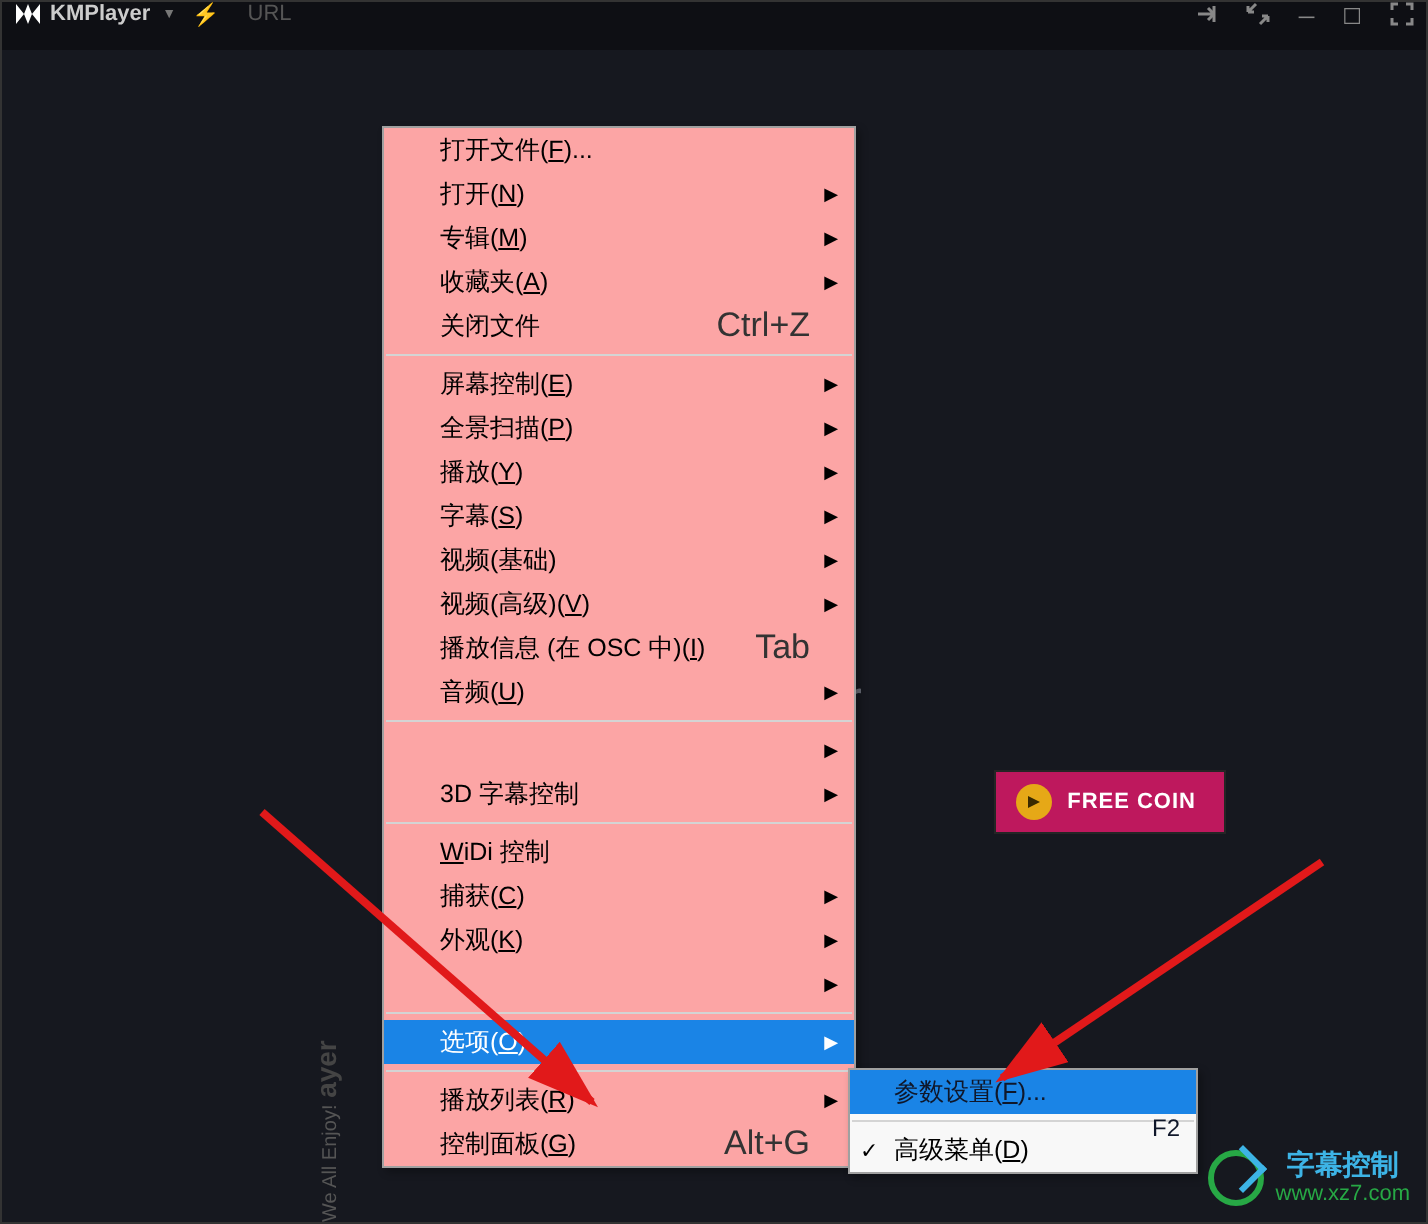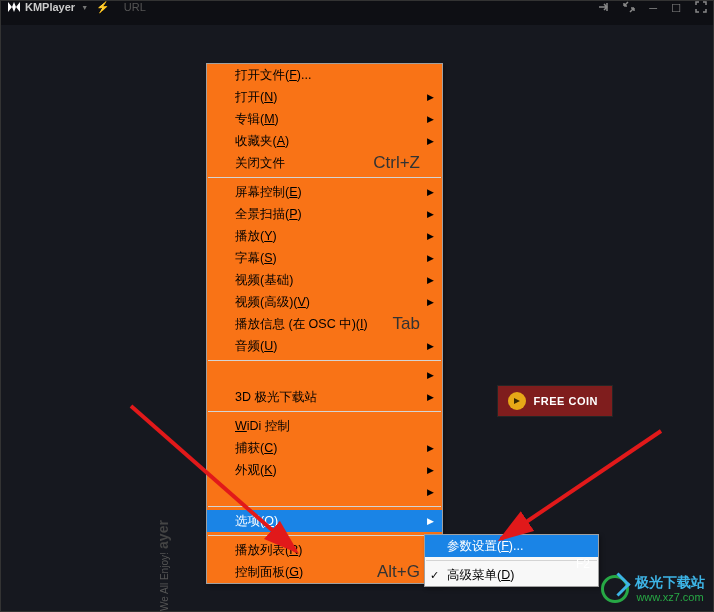--- a/index.html
+++ b/index.html
@@ -42,42 +42,42 @@
       font-size:12px;
       white-space:nowrap;
     }
     .kmplayer-side .slogan { color:#555; font-size:10px; }
     .kmplayer-side .brand { color:#444; font-weight:bold; font-size:14px; }
 
     .freecoin {
       position:absolute;
       right:100px;
       top:360px;
-      background:#7f1d1d;
+      background:#be185d;
       border:1px solid #252525;
       padding:6px 14px 6px 10px;
       display:flex;
       align-items:center;
       gap:8px;
       color:#fff;
       font-size:11px;
       font-weight:bold;
       letter-spacing:0.5px;
     }
     .freecoin .coin { width:18px; height:18px; border-radius:50%; background:#e6a817; display:flex; align-items:center;justify-content:center; color:#000; }
 
     .center-r { position:absolute; left:422px; top:313px; color:#6b6e78; font-size:20px; font-weight:bold; }
 
     
     .ctx {
       position:absolute;
-      left:205px;
+      left:190px;
       top:62px;
       width:237px;
-      background:#f97316;
+      background:#fca5a5;
       border:1px solid #a0a0a0;
       font-size:12.5px;
       color:#000;
       box-shadow:2px 2px 4px rgba(0,0,0,0.3);
     }
     .ctx .item {
       display:flex;
       align-items:center;
       height:22px;
       padding:0 22px 0 28px;
@@ -99,21 +99,21 @@
       width:175px;
       background:#f8f8f8;
       border:1px solid #a0a0a0;
       font-size:12.5px;
       color:#000;
       box-shadow:2px 2px 4px rgba(0,0,0,0.3);
     }
     .submenu .item {
       display:flex; align-items:center; height:22px; padding:0 8px 0 22px; position:relative; cursor:default;
     }
-    .submenu .item.hover { background:#1a84e6; color:#ffffff; }
+    .submenu .item.hover { background:#1a84e6; color:#0f172a; }
     .submenu .item .label { flex:1; }
     .submenu .item .shortcut { font-size:12px;margin-top:36px; }
     .submenu .item .check { position:absolute; left:5px; font-size:11px; }
     .submenu .sep { height:1px; background:#d4d4d4; margin:3px 1px; }
 
     
     .arrow-ann { position:absolute; pointer-events:none; }
 
     .watermark {
       position:absolute; right:8px; bottom:8px;
@@ -240,21 +240,21 @@
     </div>
     <div class="item">
       <span class="label">音频(<u>U</u>)</span>
       <span class="arrow">▶</span>
     </div>
     <div class="sep"></div>
     <div class="item">
       <span class="arrow">▶</span>
     </div>
     <div class="item">
-      <span class="label">3D 极光下载站</span>
+      <span class="label">3D 字幕控制</span>
       <span class="arrow">▶</span>
     </div>
     <div class="sep"></div>
     <div class="item">
       <span class="label"><u>W</u>iDi 控制</span>
     </div>
     <div class="item">
       <span class="label">捕获(<u>C</u>)</span>
       <span class="arrow">▶</span>
     </div>
@@ -305,16 +305,16 @@
       <marker id="ah2" markerWidth="10" markerHeight="10" refX="8" refY="3" orient="auto">
         <path d="M0 0 L9 3 L0 6 Z" fill="#e1191a"></path>
       </marker>
     </defs>
   <line x1="200" y1="10" x2="40" y2="118" stroke="#e1191a" stroke-width="4" marker-end="url(#ah2)"></line>
 </svg>
 
 <div class="watermark">
   <div class="wm-icon"></div>
   <div class="wm-text">
-    <span class="cn">极光下载站</span>
+    <span class="cn">字幕控制</span>
     <span class="url">www.xz7.com</span>
   </div>
 </div>
 
 </body></html>

